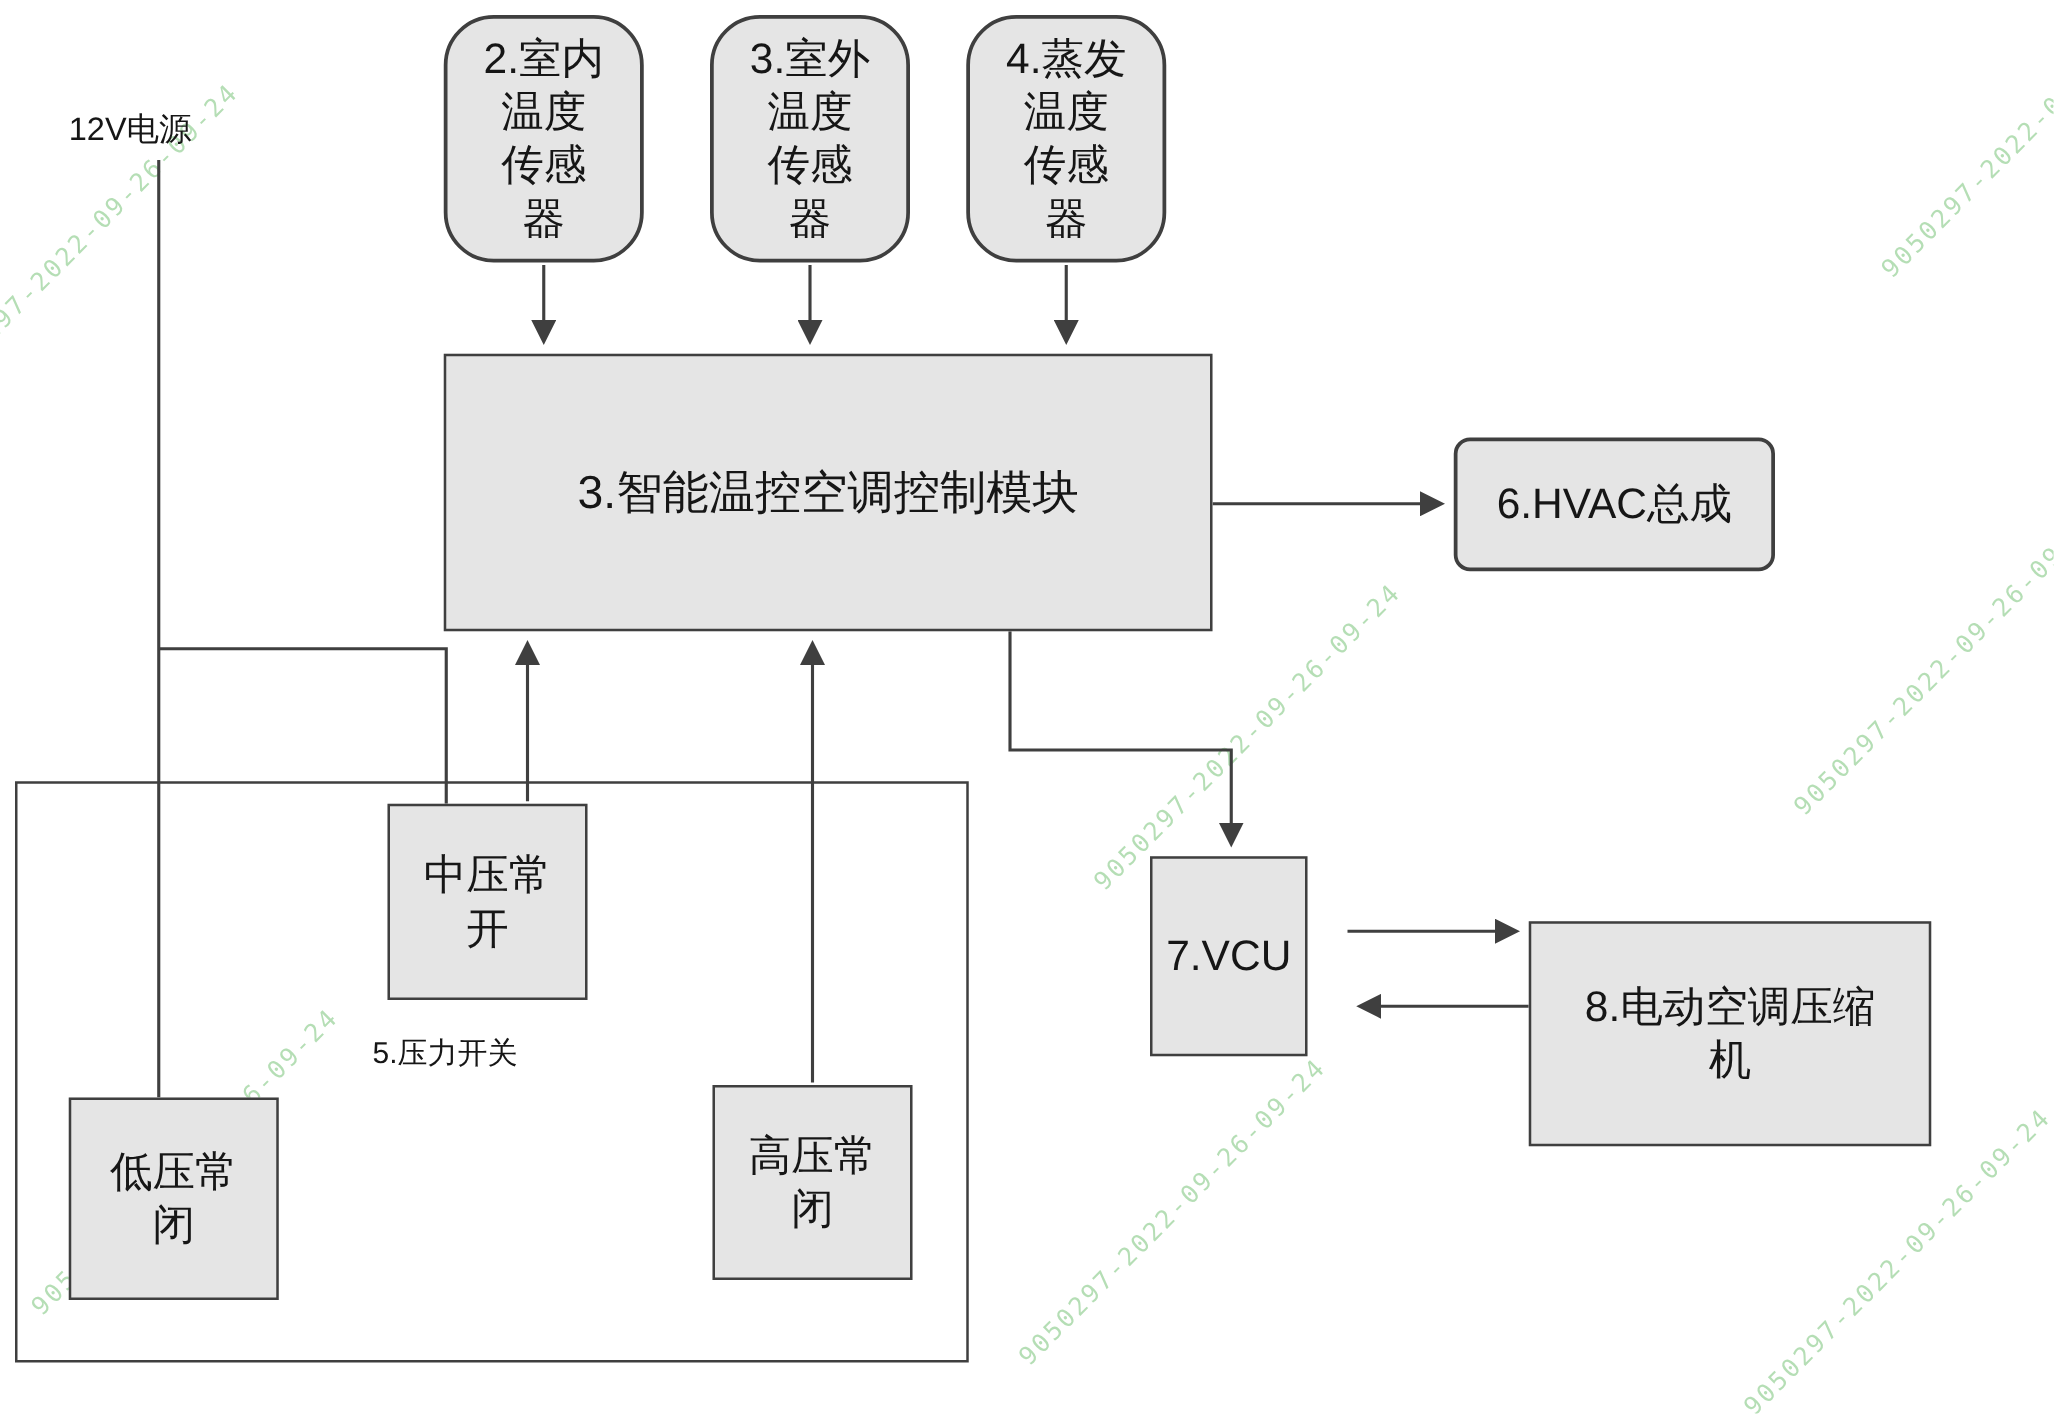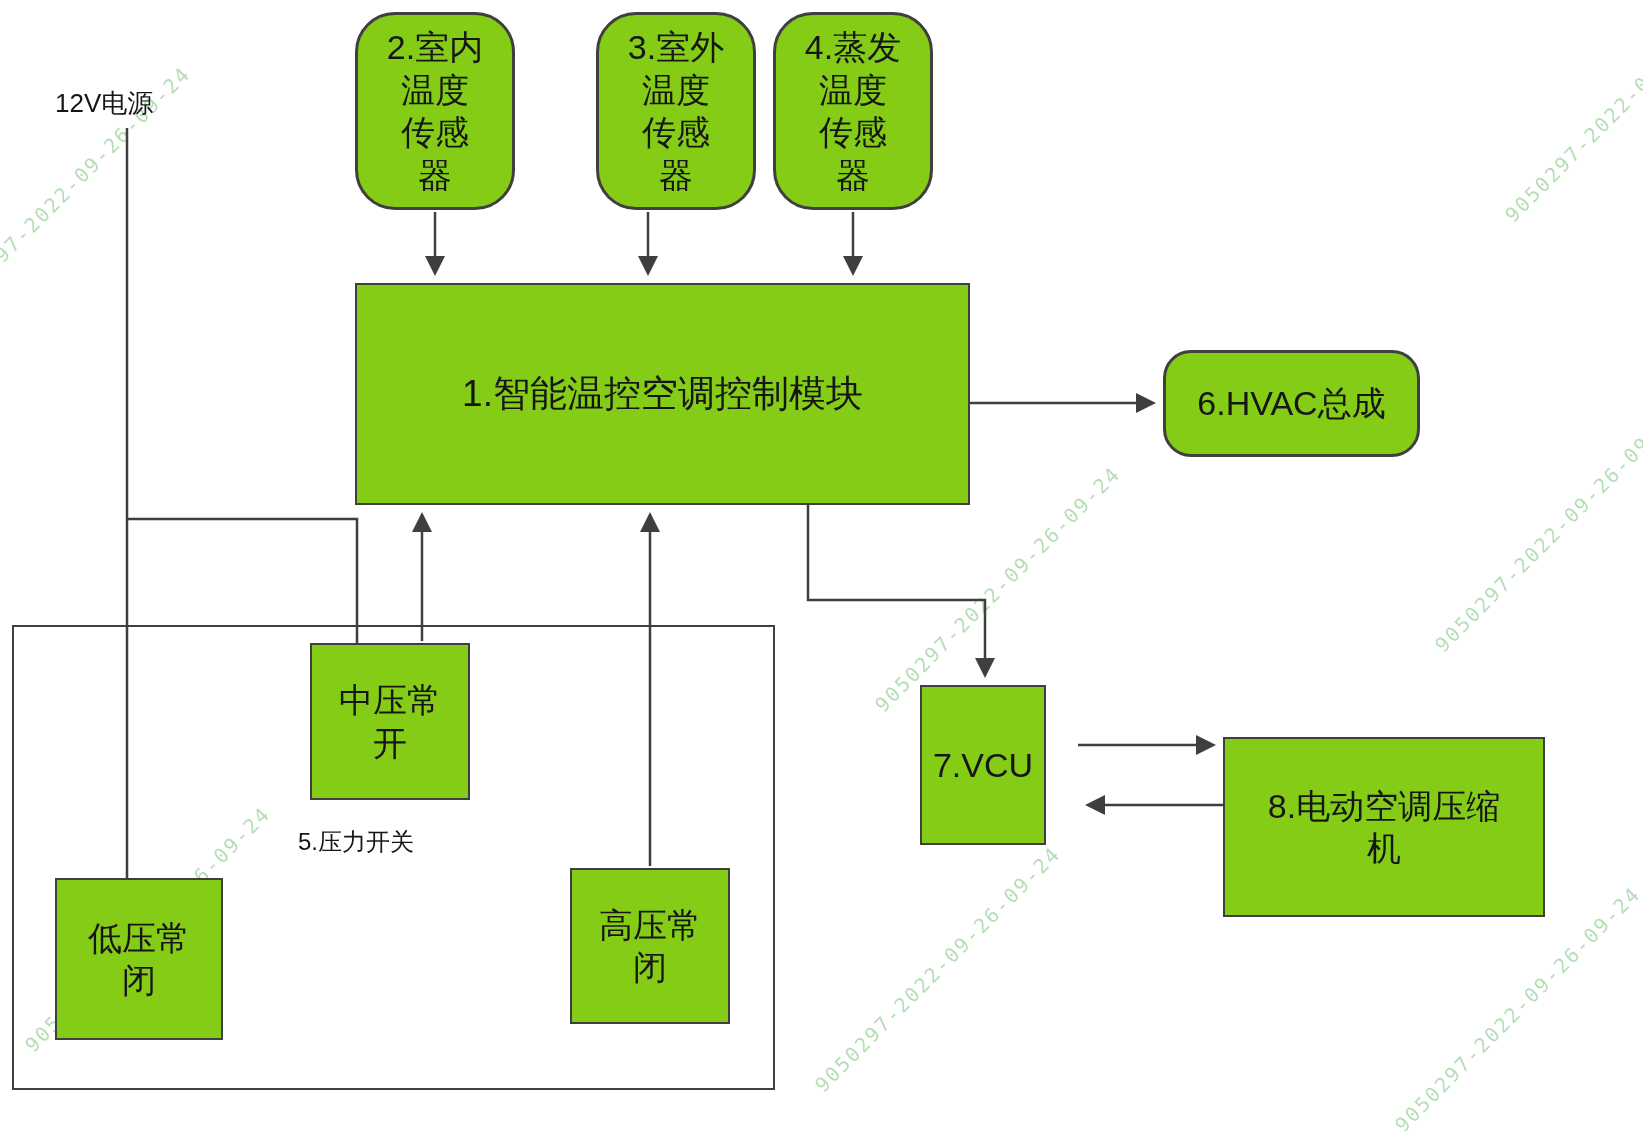--- a/index.html
+++ b/index.html
@@ -8,31 +8,31 @@
     width:1643px;
     height:1131px;
     background:#ffffff;
     overflow:hidden;
     font-family:"Liberation Sans", sans-serif;
     color:#161616;
   }
   .box{
     position:absolute;
     border:2px solid #3f3f3f;
-    background:#84cc16;
+    background:#e5e5e5;
     display:flex;
     align-items:center;
     justify-content:center;
     text-align:center;
     white-space:pre-line;
     box-sizing:border-box;
     line-height:1.25;
   }
   .rounded-lg{border-radius:40px;border-width:3px;}
-  .rounded-md{border-radius:28px;border-width:3px;}
+  .rounded-md{border-radius:13px;border-width:3px;}
   .group-box{
     position:absolute;
     border:2px solid #3f3f3f;
     background:transparent;
     box-sizing:border-box;
   }
   .floating-label{
     position:absolute;
     white-space:nowrap;
   }
@@ -99,30 +99,30 @@
       <path d="M1223,805 L1089,805" marker-end="url(#arw)"></path>
     </g>
   </svg>
 
   <div class="floating-label fs-label" style="left:55px;top:86px;font-size:26px;">12V电源</div>
 
   <div class="box rounded-lg fs-sensor" style="left:355px;top:12px;width:160px;height:198px;">2.室内
 温度
 传感
 器</div>
-  <div class="box rounded-lg fs-sensor" style="left:568px;top:12px;width:160px;height:198px;margin-left:28px;">3.室外
+  <div class="box rounded-lg fs-sensor" style="left:568px;top:12px;width:160px;height:198px;">3.室外
 温度
 传感
 器</div>
   <div class="box rounded-lg fs-sensor" style="left:773px;top:12px;width:160px;height:198px;">4.蒸发
 温度
 传感
 器</div>
 
-  <div class="box fs-module" style="left:355px;top:283px;width:615px;height:222px;">1.智能温控空调控制模块</div>
+  <div class="box fs-module" style="left:355px;top:283px;width:615px;height:222px;">3.智能温控空调控制模块</div>
 
   <div class="box rounded-md fs-box" style="left:1163px;top:350px;width:257px;height:107px;">6.HVAC总成</div>
 
   <div class="box fs-box" style="left:920px;top:685px;width:126px;height:160px;">7.VCU</div>
 
   <div class="box fs-box" style="left:1223px;top:689px;width:322px;height:180px;margin-top:48px;">8.电动空调压缩
 机</div>
 
   <div class="group-box" style="left:12px;top:625px;width:763px;height:465px;"></div>
   <div class="floating-label fs-label" style="left:298px;top:826px;">5.压力开关</div>

